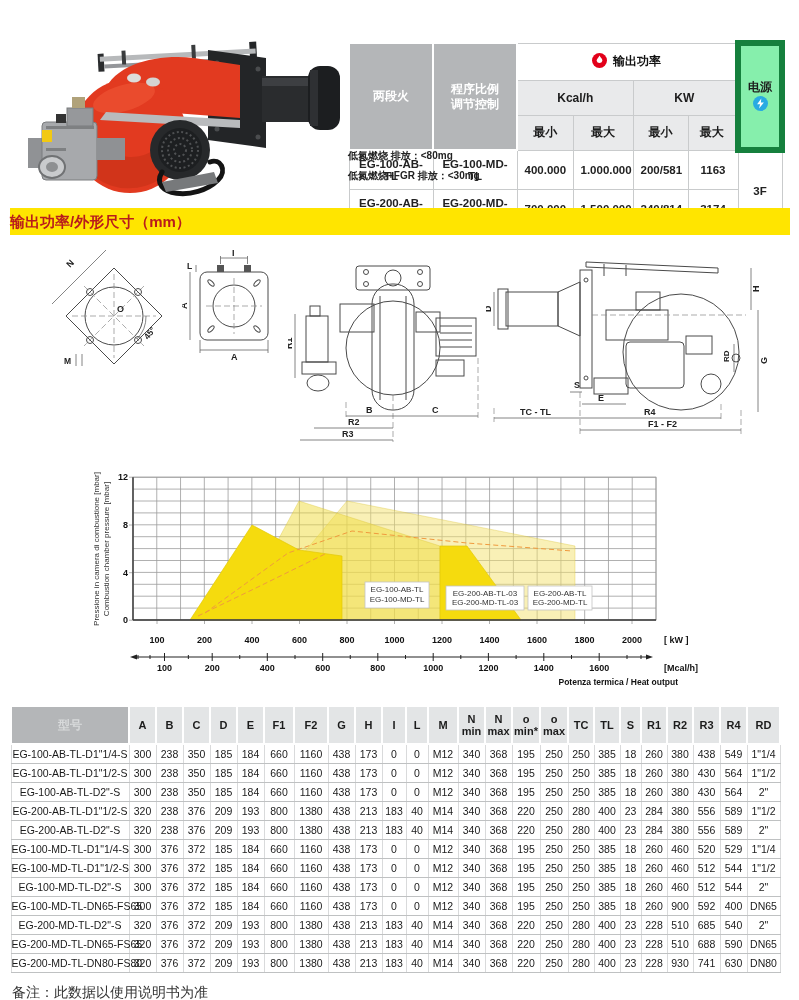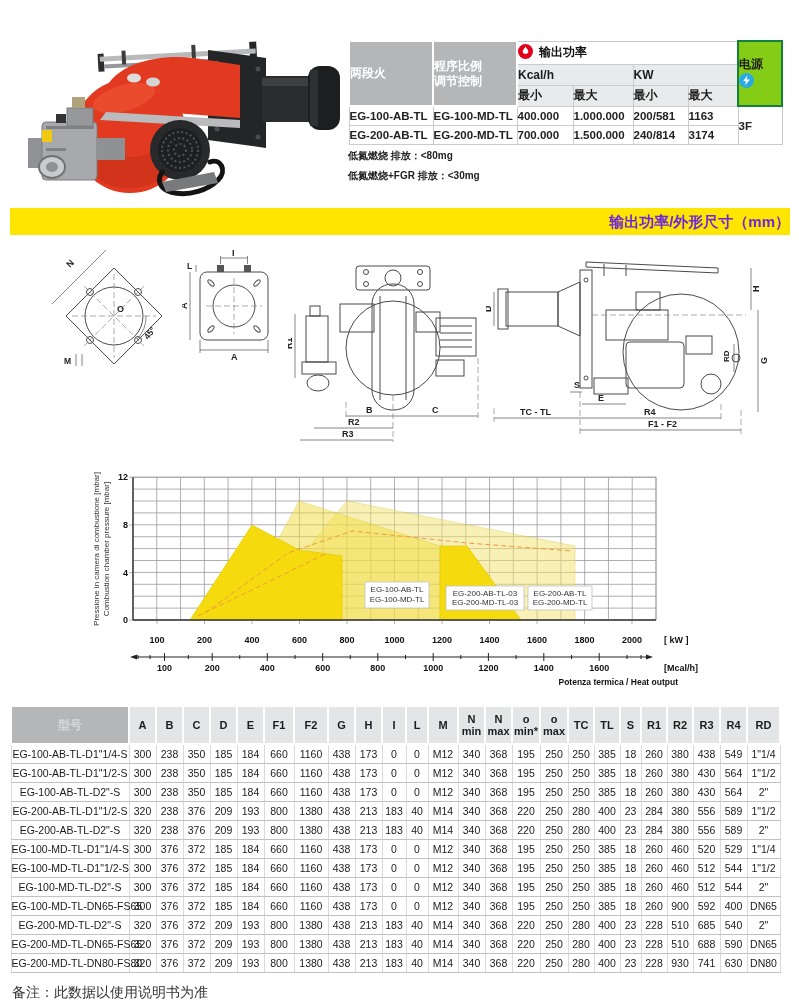--- a/index.html
+++ b/index.html
@@ -2,32 +2,32 @@
 <html><head>
 <meta charset="utf-8">
 <style>
   html,body{margin:0;padding:0;background:#fff;}
   .page{position:relative;width:799px;height:1000px;background:#fff;overflow:hidden;
         font-family:"Liberation Sans",sans-serif;color:#222;}
   .abs{position:absolute;}
 
   
   table.spec{border-collapse:collapse;table-layout:fixed;width:424px;font-size:12px;}
-  table.spec td, table.spec th{padding:0;text-align:left;vertical-align:middle;}
+  table.spec td, table.spec th{padding:7px;text-align:center;vertical-align:middle;}
   .hdr-dark{background:#b4b6b8;color:#fff;font-weight:bold;border:2px solid #fff;line-height:15px;}
   .hdr-sub{background:#e9eaeb;color:#1c1c1c;font-weight:bold;border:1px solid #c9cbcc;height:20px;}
   .hdr-white{background:#fff;border:1px solid #c9cbcc;height:22px;font-weight:bold;color:#111;}
-  .hdr-power{background:#84cc16;border:2px solid #15803d;font-weight:bold;color:#1c1c1c;}
+  .hdr-power{background:#86efac;border:6px solid #15803d;font-weight:bold;color:#1c1c1c;}
   .spec-data{border:1px solid #c9cbcc;height:18px;font-weight:bold;font-size:11.5px;color:#222;background:#fff;}
   .icon-inline{display:inline-block;vertical-align:-3px;margin-right:6px;}
   .emiss{font-size:10px;font-weight:bold;color:#222;line-height:20px;}
 
   
-  .banner{background:#ffe500;width:780px;height:27px;line-height:27px;text-align:right;
-          font-size:15px;font-weight:bold;color:#6d28d9;}
+  .banner{background:#ffe500;width:780px;height:27px;line-height:27px;text-align:left;
+          font-size:15px;font-weight:bold;color:#b91c1c;}
 
   
   .draw text{font-family:"Liberation Sans",sans-serif;font-weight:bold;fill:#222;}
   .dl{stroke:#666;stroke-width:.8;fill:none;}
   .ol{stroke:#4a4a4a;stroke-width:1;fill:none;}
   .dash{stroke:#888;stroke-width:.7;fill:none;stroke-dasharray:6,3;}
 
   
   .grid line{stroke:#9c9c9c;stroke-width:.8;}
   .chart-tick{font-size:9px;font-weight:bold;fill:#111;font-family:"Liberation Sans",sans-serif;}

